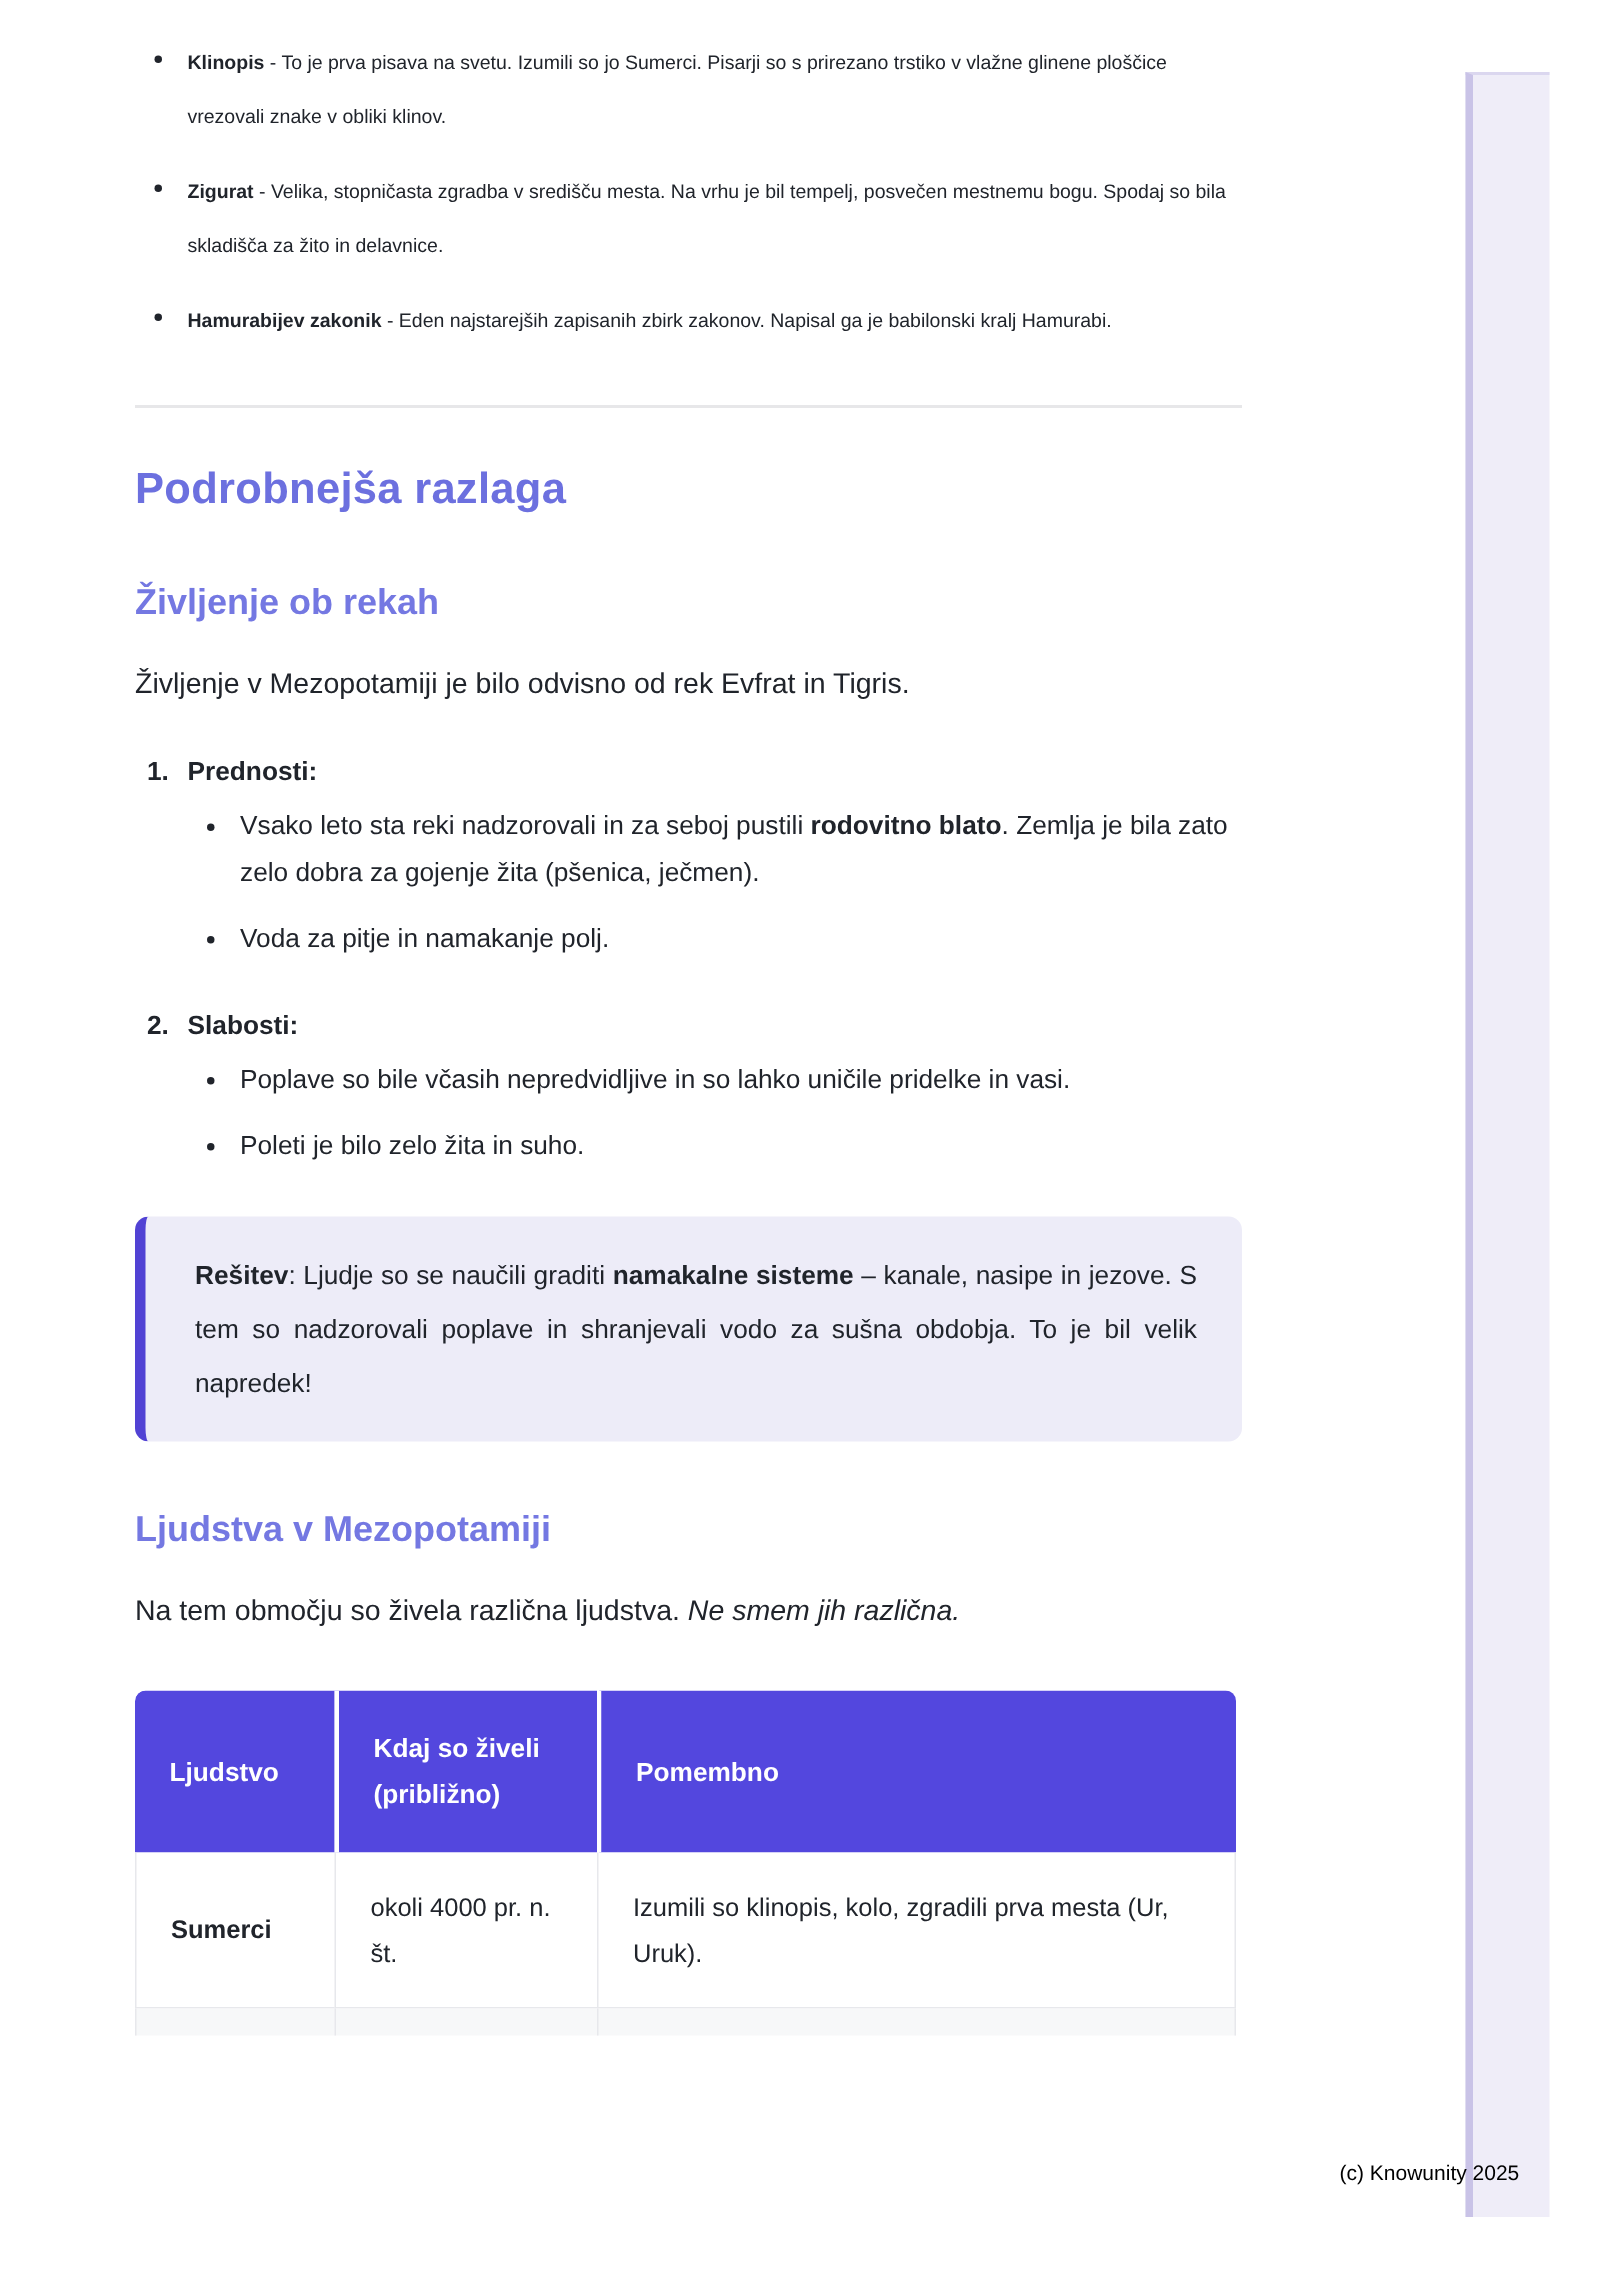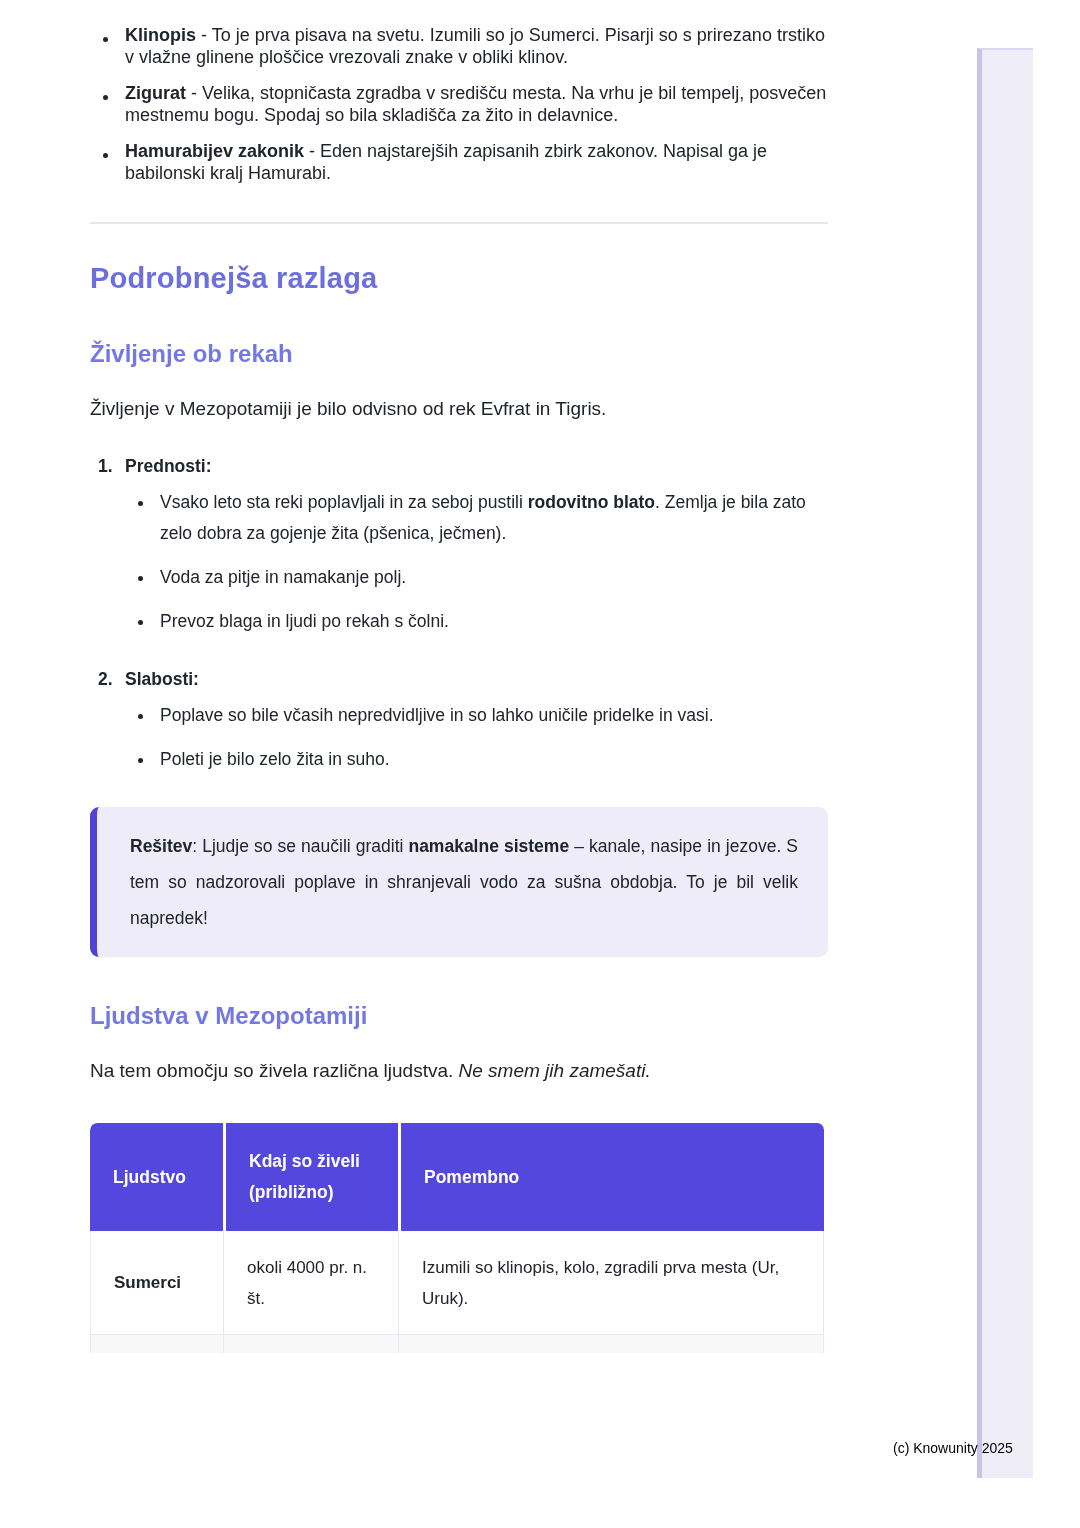--- a/index.html
+++ b/index.html
@@ -19,21 +19,21 @@
   }
   .cont-line {
     margin: 45px 0 0 35px;
     font-size: 17.5px; line-height: 30px;
   }
   ul.toplist { list-style: none; margin: 24px 0 0 0; padding: 0; }
   ul.toplist > li {
     position: relative;
     padding-left: 35px;
     margin-bottom: 14px;
-    font-size: 18px; line-height: 22px;
+    font-size: 13px; line-height: 36px;
   }
   ul.toplist > li .bdot,
   ul.sublist > li .bdot {
     position: absolute;
     width: 5px; height: 5px; border-radius: 50%;
     background: #20242b;
     top: 13px;
   }
   ul.toplist > li .bdot { left: 13px; }
   .term { font-weight: bold; }
@@ -183,29 +183,25 @@
   <h3 class="h3">Življenje ob rekah</h3>
 
   <p class="para">Življenje v Mezopotamiji je bilo odvisno od rek Evfrat in Tigris.</p>
 
   <div class="oli">
     <span class="num">1.</span>
     <span class="olabel">Prednosti:</span>
     <ul class="sublist">
       <li>
         <span class="bdot"></span>
-        <span>Vsako leto sta reki poplavljali in za seboj pustili </span><strong>rodovitno blato</strong><span>. Zemlja je bila zato zelo dobra za gojenje žita (pšenica, ječmen).</span>
+        <span>Vsako leto sta reki nadzorovali in za seboj pustili </span><strong>rodovitno blato</strong><span>. Zemlja je bila zato zelo dobra za gojenje žita (pšenica, ječmen).</span>
       </li>
       <li>
         <span class="bdot"></span>
         <span>Voda za pitje in namakanje polj.</span>
-      </li>
-      <li>
-        <span class="bdot"></span>
-        <span>Prevoz blaga in ljudi po rekah s čolni.</span>
       </li>
     </ul>
   </div>
 
   <div class="oli">
     <span class="num">2.</span>
     <span class="olabel">Slabosti:</span>
     <ul class="sublist">
       <li>
         <span class="bdot"></span>
@@ -217,21 +213,21 @@
       </li>
     </ul>
   </div>
 
   <div class="callout">
     <p><strong>Rešitev</strong><span>: Ljudje so se naučili graditi </span><strong>namakalne sisteme</strong><span> – kanale, nasipe in jezove. S tem so nadzorovali poplave in shranjevali vodo za sušna obdobja. To je bil velik napredek!</span></p>
   </div>
 
   <h3 class="h3">Ljudstva v Mezopotamiji</h3>
 
-  <p class="para"><span>Na tem območju so živela različna ljudstva. </span><em class="it">Ne smem jih zamešati.</em></p>
+  <p class="para"><span>Na tem območju so živela različna ljudstva. </span><em class="it">Ne smem jih različna.</em></p>
 
   <div class="table-wrap">
     <table class="ptable">
       <colgroup>
           <col class="c1">
           <col class="c2">
           <col class="c3">
         </colgroup>
       <thead>
         <tr>

